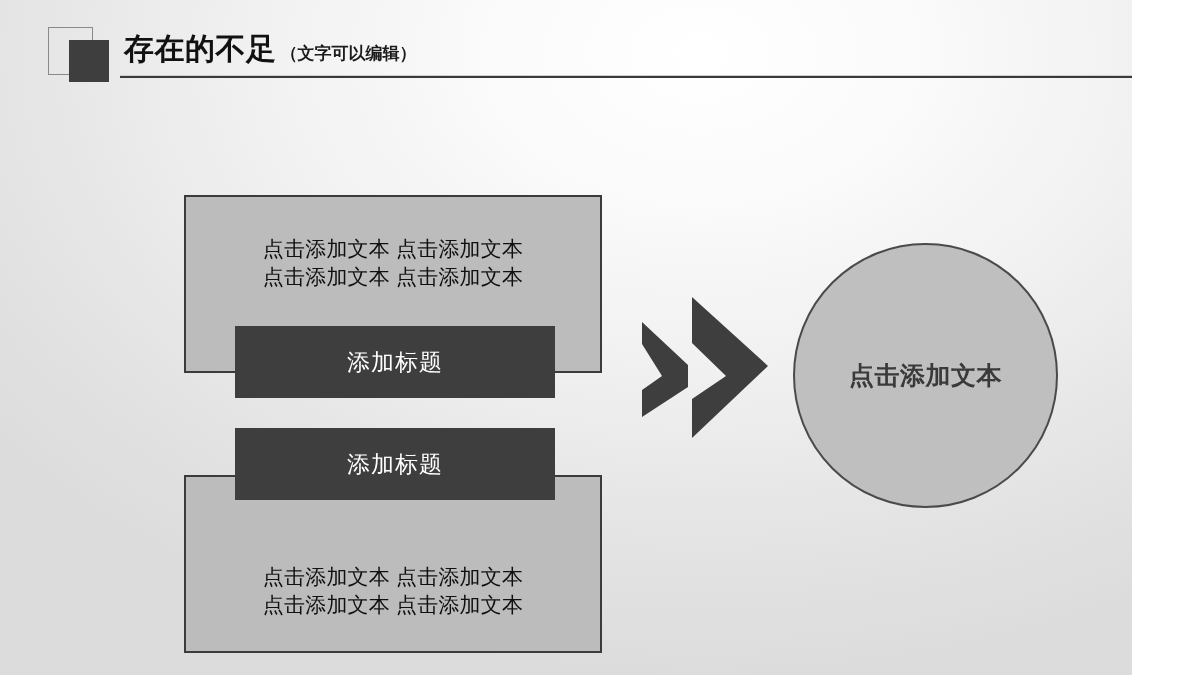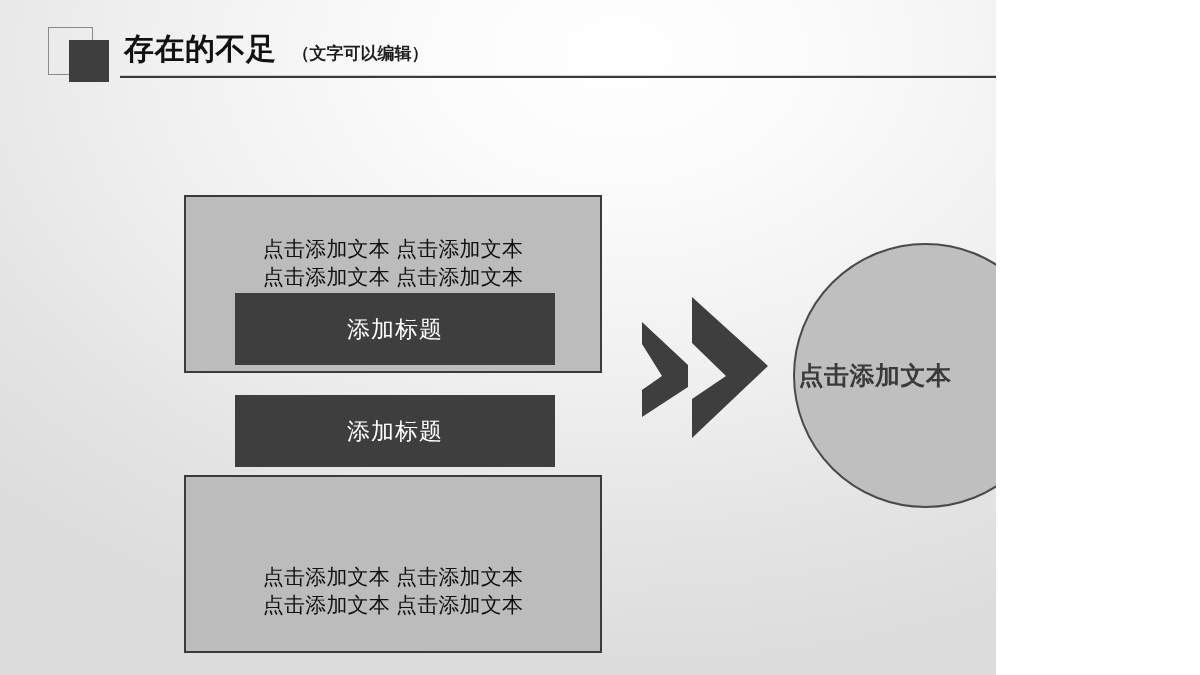--- a/index.html
+++ b/index.html
@@ -10,21 +10,21 @@
   body {
     width: 1200px;
     height: 675px;
     overflow: hidden;
     font-family: "Liberation Sans", "DejaVu Sans", sans-serif;
   }
 
   
   #slide {
     position: relative;
-    width: 996px;
+    width: 1132px;
     height: 675px;
     background-color: #e9e9e9;
     background-image:
       radial-gradient(ellipse 900px 620px at 62% 8%, #ffffff 0%, #fbfbfb 22%, #f0f0f0 52%, #e4e4e4 78%, #dcdcdc 100%);
     overflow: hidden;
   }
 
   
   .hdr-square-outline {
     position: absolute;
@@ -56,21 +56,21 @@
     font-size: 30px;
     font-weight: bold;
     color: #111111;
     letter-spacing: 0.5px;
     line-height: 1;
   }
   .hdr-title-sub {
     font-size: 17px;
     font-weight: bold;
     color: #1b1b1b;
-    margin-left: 16px;
+    margin-left: 4px;
     line-height: 1;
   }
   .hdr-rule {
     position: absolute;
     left: 120px;
     top: 75px;
     width: 1080px;
     height: 3px;
     background: linear-gradient(to bottom, #cfcfcf 0px, #cfcfcf 1px, #3a3a3a 1px, #3a3a3a 3px);
   }
@@ -99,20 +99,21 @@
   }
   #box-top .box-text    { top: 38px; }
   #box-bottom .box-text { top: 86px; }
 
   .dark-bar {
     position: absolute;
     background: #3e3e3e;
     display: flex;
     align-items: center;
     justify-content: center;
+    margin-top: 33px;
   }
   #bar-top    { left: 235px; top: 293px; width: 320px; height: 72px; }
   #bar-bottom { left: 235px; top: 395px; width: 320px; height: 72px; }
   .dark-bar-label {
     font-size: 23px;
     color: #ffffff;
     letter-spacing: 1px;
   }
 
   
@@ -130,21 +131,21 @@
     left: 793px;
     top: 243px;
     width: 265px;
     height: 265px;
     border-radius: 50%;
     background: #bfbfbf;
     border: 2px solid #4a4a4a;
     box-sizing: border-box;
     display: flex;
     align-items: center;
-    justify-content: flex-start;
+    justify-content: center;
   }
   .circle-label {
     width: 160px;
     text-align: center;
     font-size: 25px;
     font-weight: bold;
     color: #3a3a3a;
     line-height: 1.45;
     letter-spacing: 0.5px;
   }

